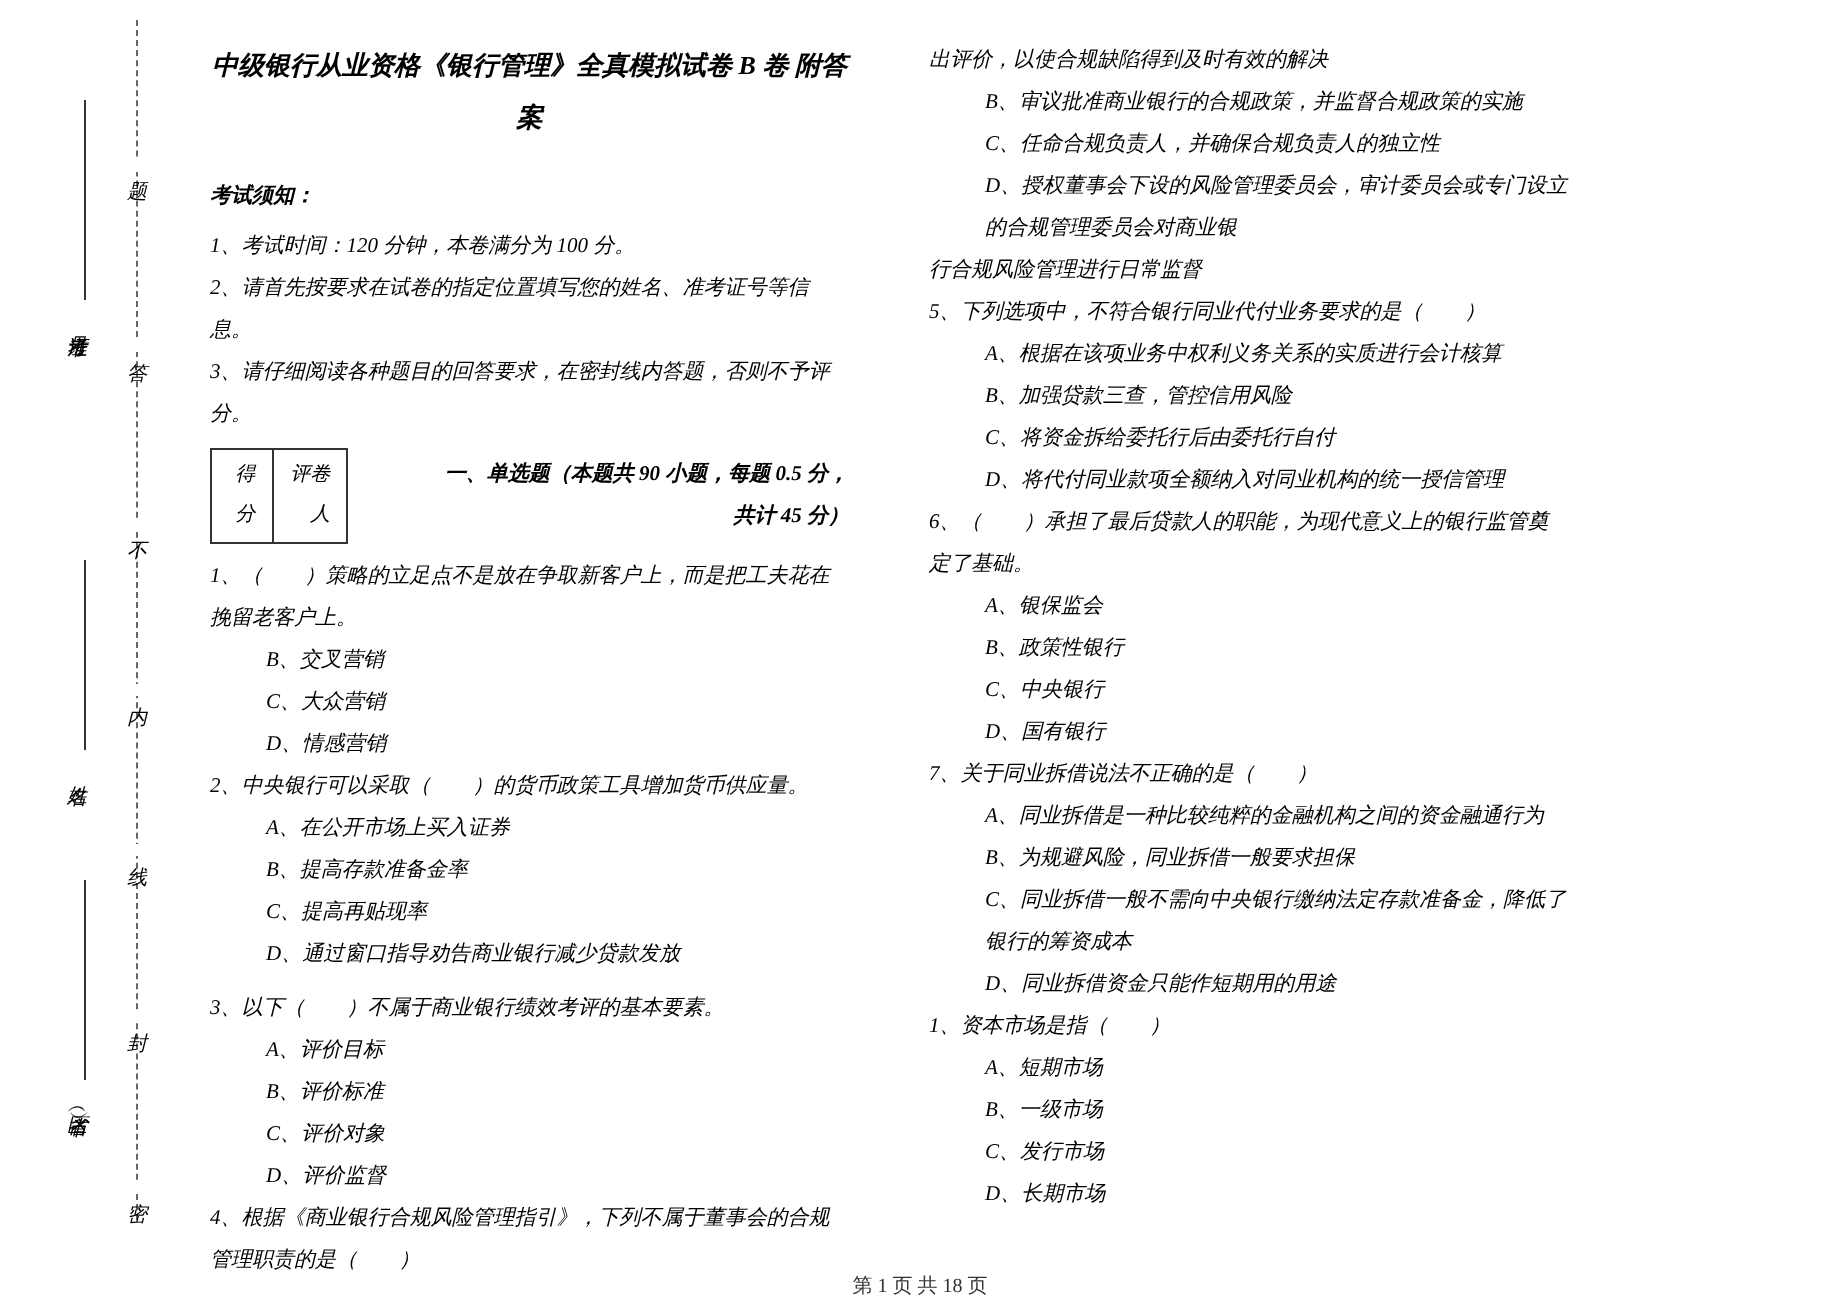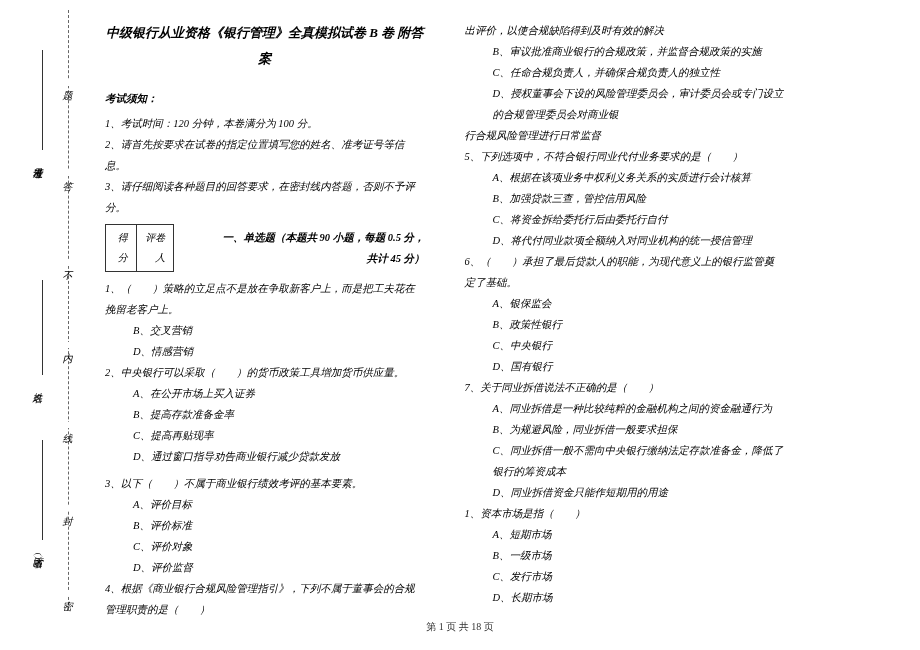--- a/index.html
+++ b/index.html
@@ -90,21 +90,21 @@
     .q-section-title {
       font-weight: bold;
       display: inline;
       margin-left: 30px;
     }
     .option {
       padding-left: 28px;
     }
     .footer {
       position: absolute;
-      bottom: 16px;
+      bottom: 0;
       width: 100%;
       text-align: center;
       font-size: 10px;
       color: #333;
     }
   </style>
 </head>
 <body>
 
 <div class="page">
@@ -141,20 +141,21 @@
       <div style="display:flex;align-items:center;gap:10px;text-align:right;">
         <div class="score-box">
           <div>得分</div>
           <div>评卷人</div>
         </div>
         <span class="q-section-title">一、单选题（本题共 90 小题，每题 0.5 分，共计 45 分）</span>
       </div>
 
       <div>1、（　　）策略的立足点不是放在争取新客户上，而是把工夫花在挽留老客户上。</div>
       <div class="option">B、交叉营销</div>
+      <div class="option">C、大众营销</div>
       <div class="option">D、情感营销</div>
 
       <div>2、中央银行可以采取（　　）的货币政策工具增加货币供应量。</div>
       <div class="option">A、在公开市场上买入证券</div>
       <div class="option">B、提高存款准备金率</div>
       <div class="option">C、提高再贴现率</div>
       <div class="option">D、通过窗口指导劝告商业银行减少贷款发放</div>
 
       <div style="height:6px;"></div>
       <div>3、以下（　　）不属于商业银行绩效考评的基本要素。</div>

